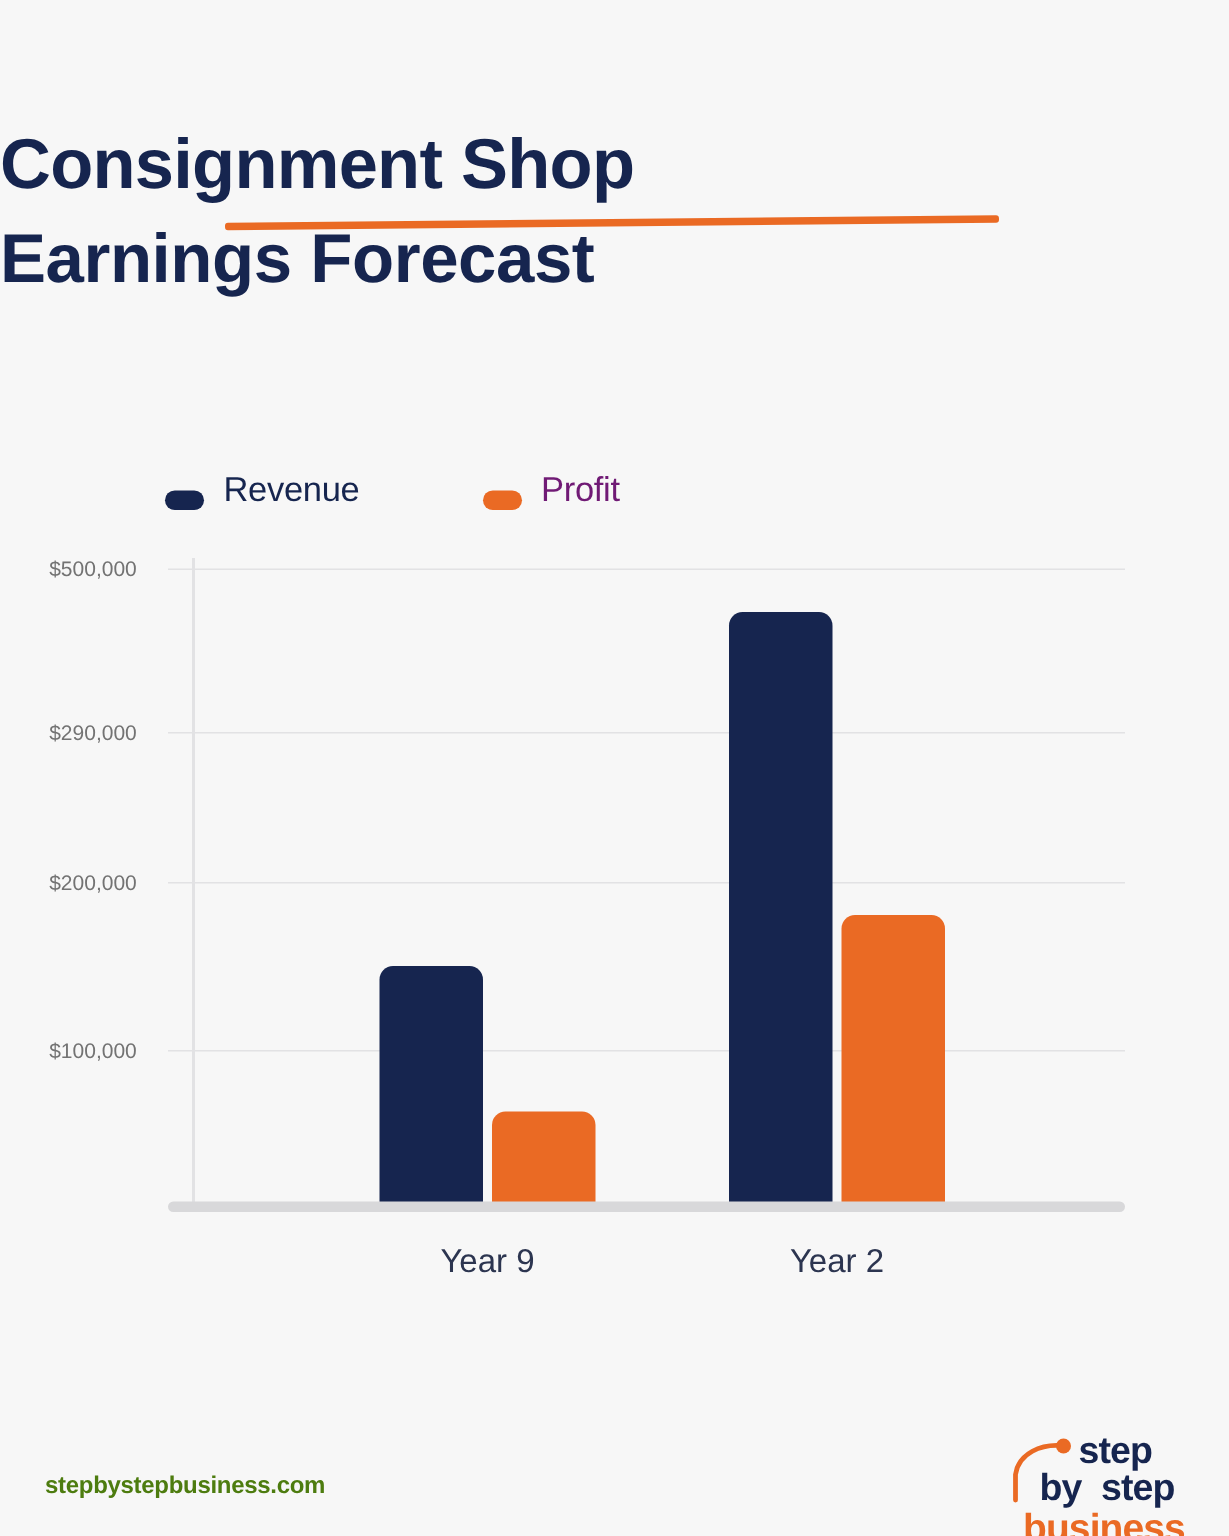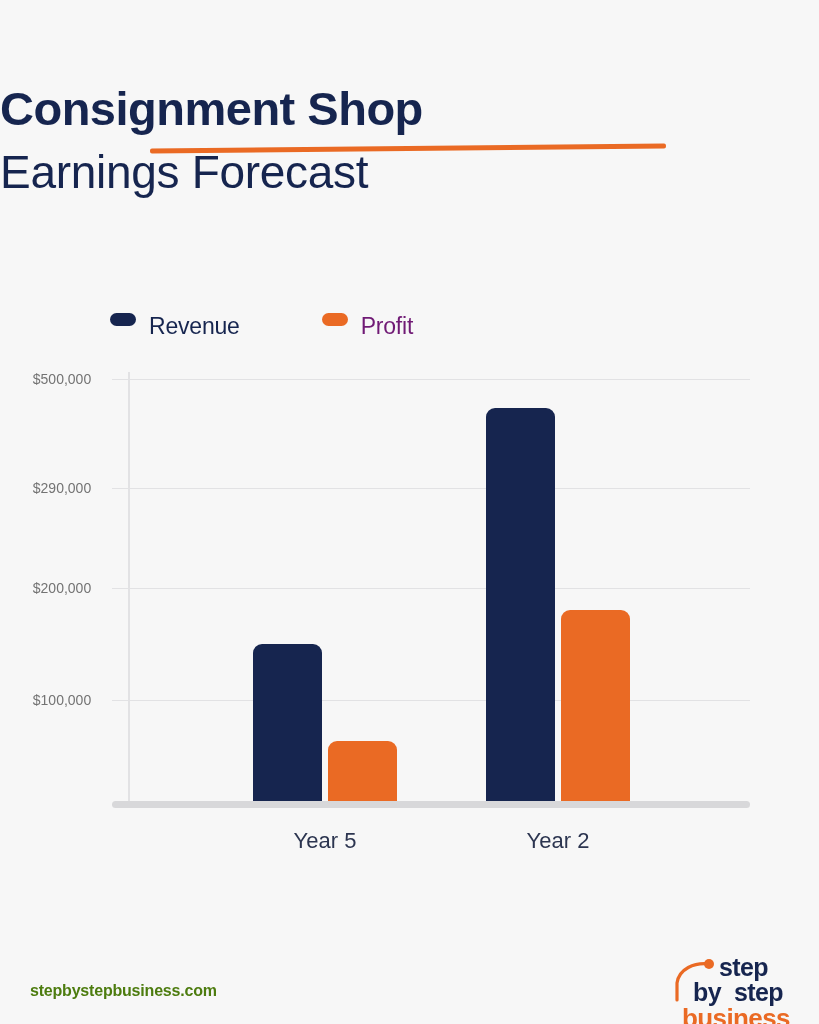--- a/index.html
+++ b/index.html
@@ -35,40 +35,40 @@
     left: 150px;
     top: 62px;
     width: 516px;
     height: 5px;
     background: #ea6a24;
     transform: rotate(-0.55deg);
     border-radius: 2px;
   }
   #title-sub {
     font-size: 46px;
-    font-weight: normal;
+    font-weight: bold;
     color: #16254f;
     letter-spacing: -0.3px;
     line-height: 1.05;
     margin-top: 15px;
     white-space: nowrap;
   }
 
   
   #legend {
     position: absolute;
     top: 313px;
     left: 110px;
     display: flex;
     align-items: center;
     gap: 82px;
   }
   .legend-item {
     display: flex;
-    align-items: flex-start;
+    align-items: flex-end;
     gap: 13px;
   }
   .legend-swatch {
     width: 26px;
     height: 13px;
     border-radius: 7px;
     flex: 0 0 auto;
   }
   .legend-label {
     font-size: 23px;
@@ -218,21 +218,21 @@
     </div>
   <div id="yaxis-line"></div>
   <div id="bars">
       <div class="bar revenue" style="left: 253px; width: 69px; top: 644px; height: 159px; background: rgb(22, 37, 79);"></div>
       <div class="bar profit" style="left: 328px; width: 69px; top: 741.2px; height: 61.8px; background: rgb(234, 106, 36);"></div>
       <div class="bar revenue" style="left: 486px; width: 69px; top: 408.067px; height: 394.933px; background: rgb(22, 37, 79);"></div>
       <div class="bar profit" style="left: 561px; width: 69px; top: 610.4px; height: 192.6px; background: rgb(234, 106, 36);"></div>
     </div>
   <div id="xaxis-line"></div>
   <div id="xlabels">
-      <div class="xtick-label" style="left: 245px; width: 160px;">Year 5</div>
+      <div class="xtick-label" style="left: 245px; width: 160px;">Year 9</div>
       <div class="xtick-label" style="left: 478px; width: 160px; text-align: center;">Year 2</div>
     </div>
 </div>
 
 <div id="footer-url">stepbystepbusiness.com</div>
 
 <div id="logo">
   <svg id="logo-curve" width="125" height="78" viewBox="0 0 125 78">
     <path d="M 44 11 C 28 9 13 16 11 30 L 11 47" fill="none" stroke="#ea6a24" stroke-width="3.2" stroke-linecap="round"></path>
   </svg>

